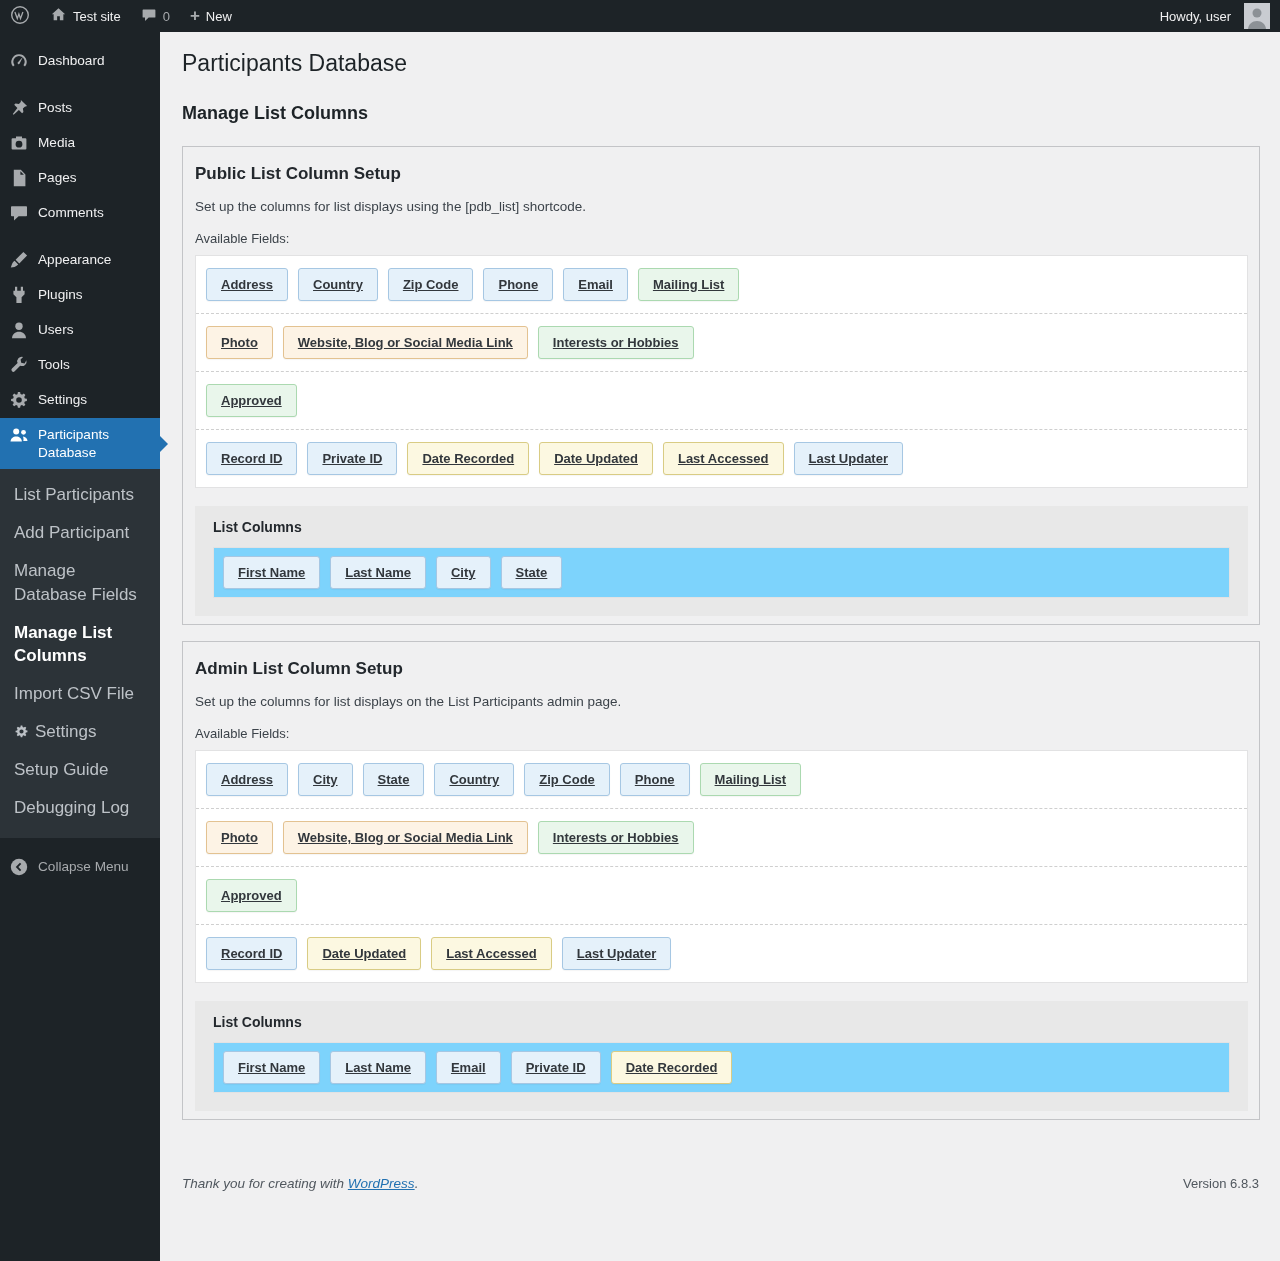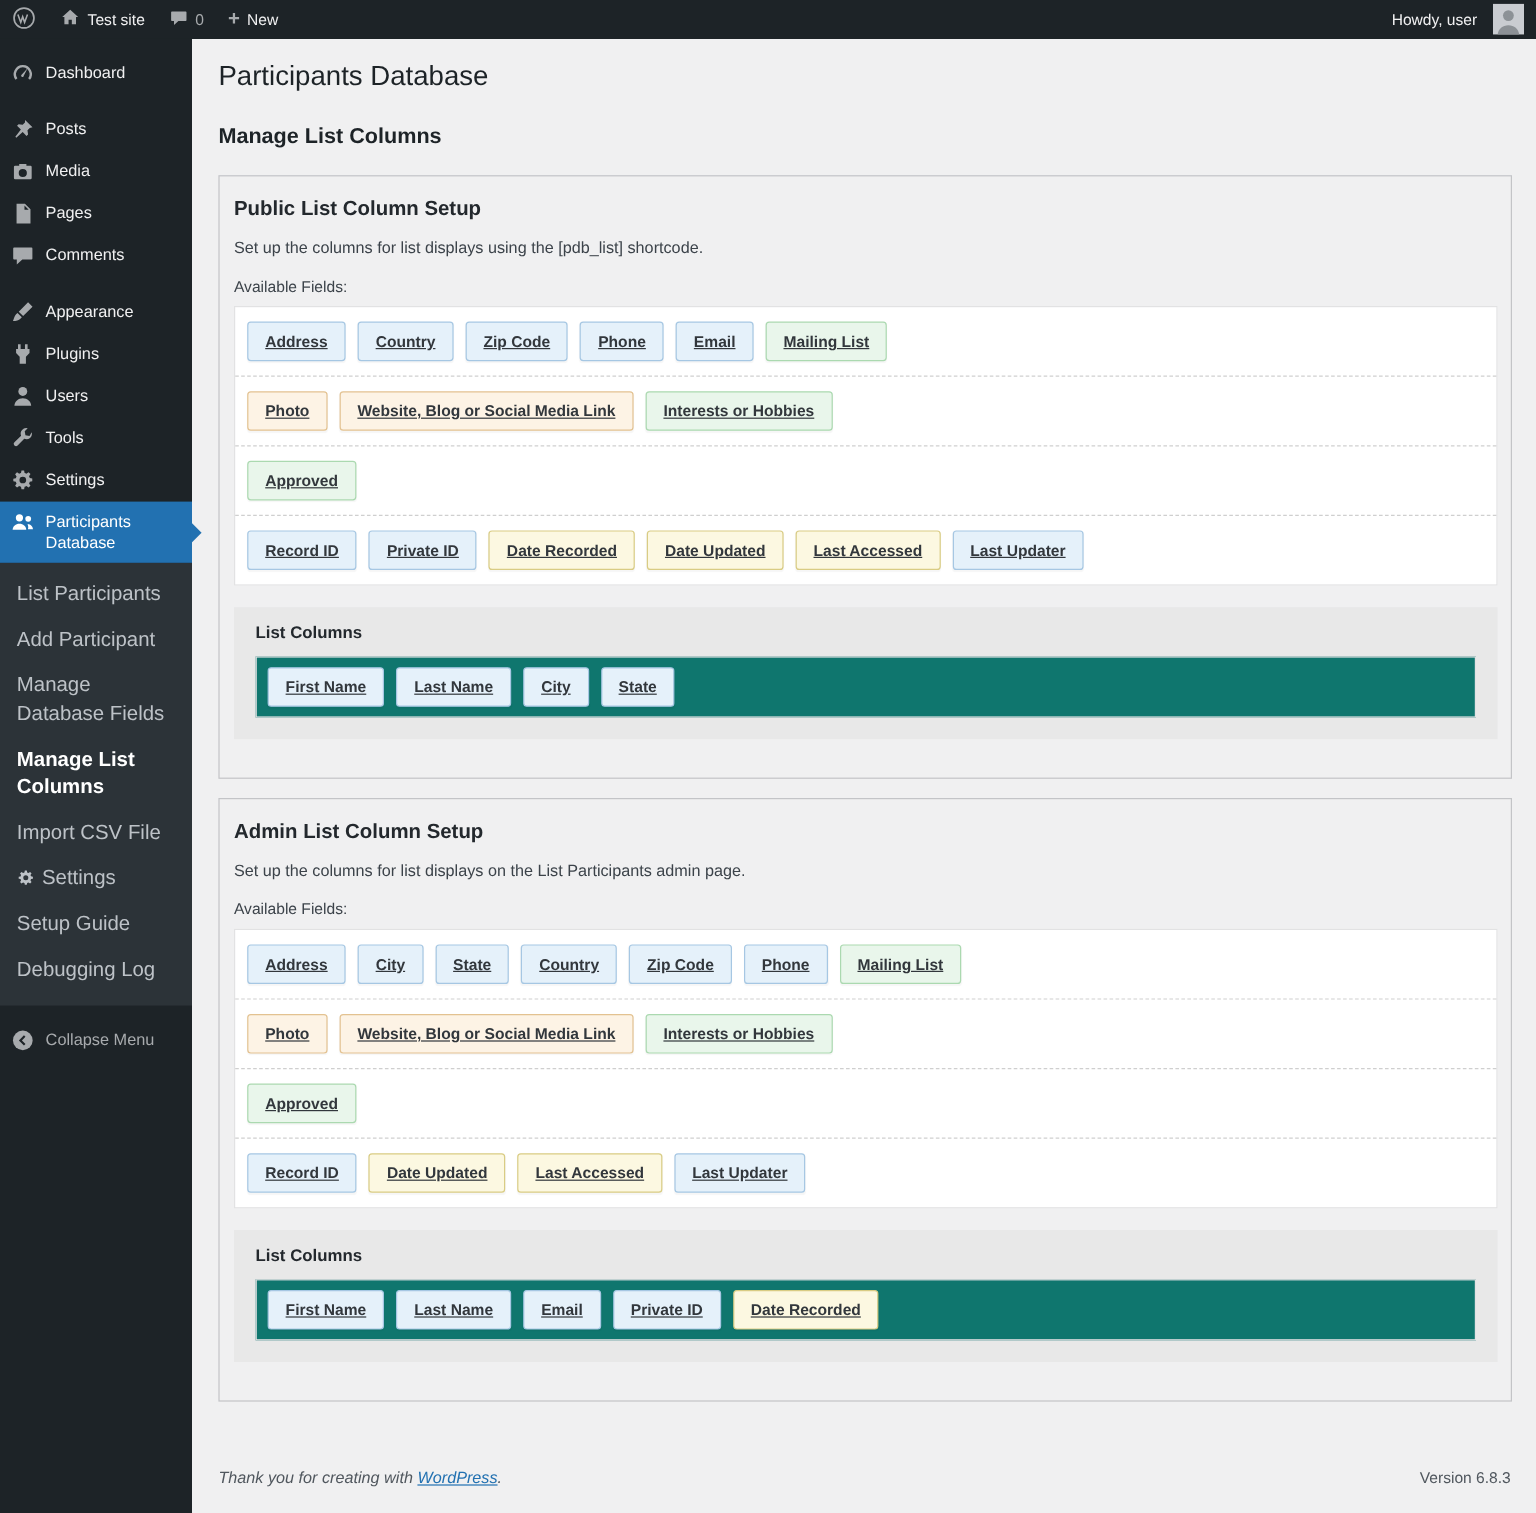--- a/index.html
+++ b/index.html
@@ -60,21 +60,21 @@
   .collapse-wrap { margin-top:12px; }
   .menu-item.collapse { color:#a7aaad; }
 
   
   h1.page-title { font-size:23px; font-weight:400; color:#1d2327; padding:8px 0 4px; }
   h2.section-title { font-size:18px; font-weight:700; color:#1d2327; margin-top:22px; }
   p.desc { margin-top:14px; max-width:935px; line-height:1.55; font-size:13.5px; color:#3c434a; }
 
   .panel {
     margin-top:22px; border:1px solid #c3c4c7; background:#f0f0f1;
-    padding:17px 11px 32px 12px;
+    padding:17px 11px 8px 12px;
   }
   .panel + .panel { margin-top:16px; }
   .panel h3 { font-size:17px; font-weight:700; color:#23282d; }
   .panel-sub { margin-top:15px; font-size:13.5px; color:#3c434a; }
   .avail-label { margin-top:17px; font-size:13px; color:#3c434a; }
 
   .fields-area { margin-top:9px; background:#fff; border:1px solid #e2e2e3; }
   .field-row {
     display:flex; flex-wrap:wrap; gap:10px; padding:12px 10px;
     border-bottom:1px dashed #cfcfcf;
@@ -84,21 +84,21 @@
   .chip {
     padding:8px 14px; border:1px solid; border-radius:3px;
     font-weight:700; font-size:13px; color:#32373c; cursor:grab; white-space:nowrap;
     box-shadow:0 1px 1px rgba(0,0,0,0.04);
     text-decoration:underline;
   }
 
   .list-columns { margin-top:18px; background:#e8e8e8; padding:13px 18px 18px; }
   .lc-label { font-weight:700; font-size:14px; color:#23282d; }
   .lc-strip {
-    margin-top:12px; background:#0f766e; border:1px solid #e2e2e3;
+    margin-top:12px; background:#7dd3fc; border:1px solid #e2e2e3;
     padding:8px 9px; display:flex; gap:10px; align-items:flex-start; min-height:48px; flex-wrap:wrap;
   }
 
   .footer-row { display:flex; justify-content:space-between; align-items:baseline; margin-top:56px; padding-right:1px; }
   .thanks { font-style:italic; color:#50575e; font-size:13.5px; }
   .thanks a { color:#2271b1; text-decoration:underline; }
   .version { color:#50575e; font-size:13px; }
 </style>
 </head>
 <body>

